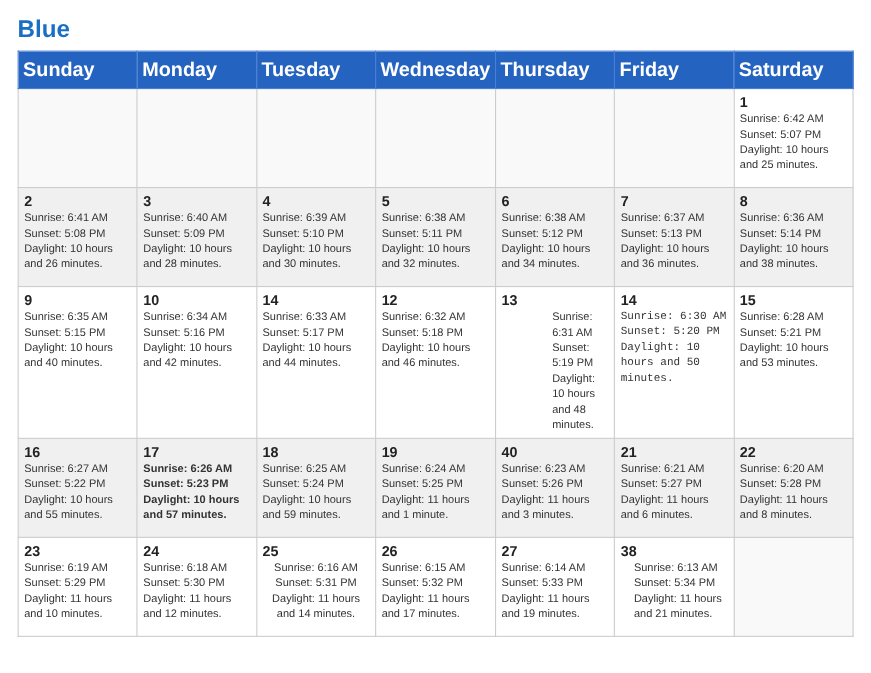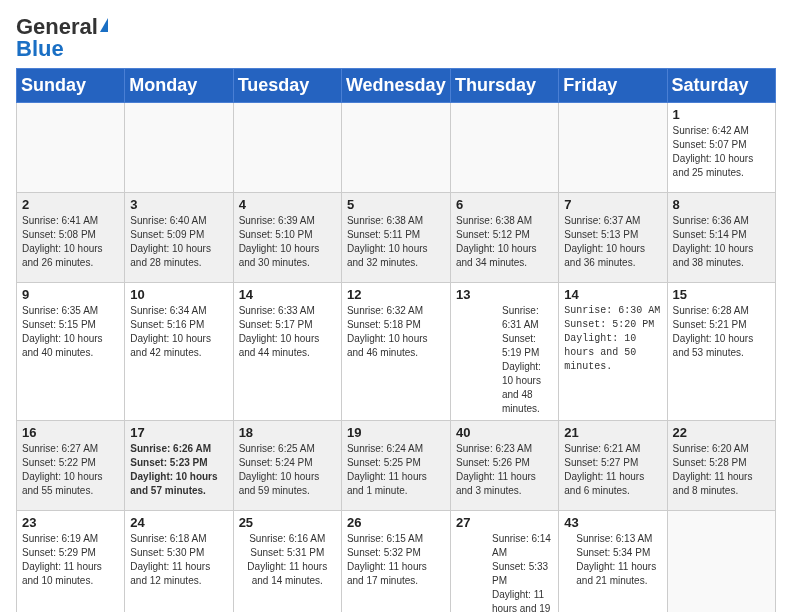--- a/index.html
+++ b/index.html
@@ -93,24 +93,20 @@
     }
     .row-shade td {
       background: #f0f0f0;
     }
   </style>
 </head>
 <body>
 
 <div class="header-area">
   <div class="logo">
-    <div style="display:flex;align-items:center;">
-      <span class="logo-text logo-general">General</span>
-      <span class="logo-icon"></span>
-    </div>
     <span class="logo-text logo-blue">Blue</span>
   </div>
   <div class="title-area">
     <div class="month-title"></div>
     <div class="location-title"></div>
   </div>
 </div>
 
 <table class="calendar">
   <thead>
@@ -291,26 +287,26 @@
 Daylight: 11 hours and 14 minutes.</div>
         </td>
         <td>
           <div class="day-number">26</div>
           <div class="day-info" style="white-space: pre-line;">Sunrise: 6:15 AM
 Sunset: 5:32 PM
 Daylight: 11 hours and 17 minutes.</div>
         </td>
         <td>
           <div class="day-number">27</div>
-          <div class="day-info" style="white-space: pre-line; margin-left: 36px;">Sunrise: 6:14 AM
+          <div class="day-info" style="white-space: pre-line;">Sunrise: 6:14 AM
 Sunset: 5:33 PM
 Daylight: 11 hours and 19 minutes.</div>
         </td>
         <td>
-          <div class="day-number">43</div>
+          <div class="day-number">38</div>
           <div class="day-info" style="white-space: pre-line; margin-left: 12px;">Sunrise: 6:13 AM
 Sunset: 5:34 PM
 Daylight: 11 hours and 21 minutes.</div>
         </td>
         <td class="empty"></td>
       </tr>
     </tbody>
 </table>
 
 </body></html>

